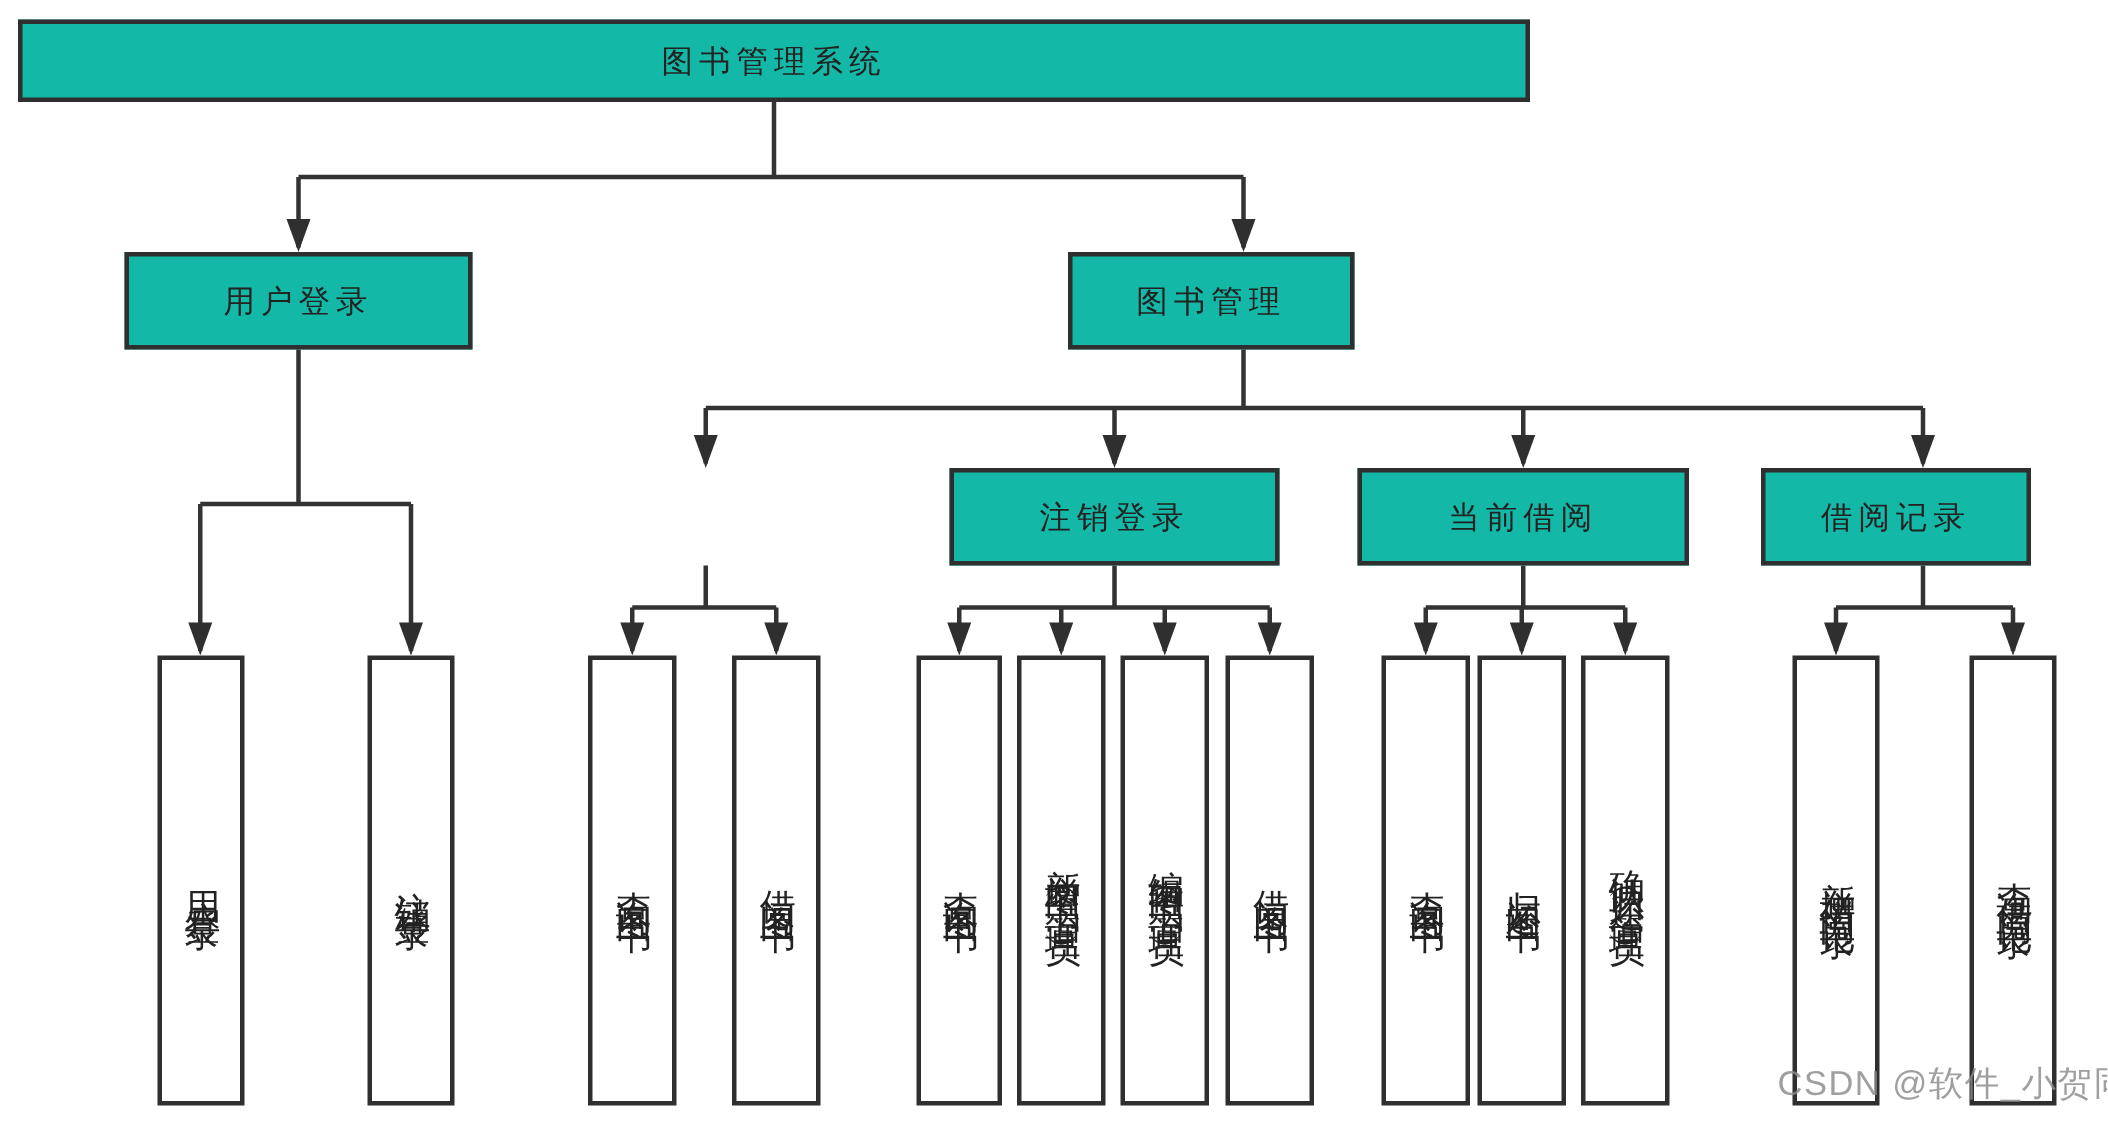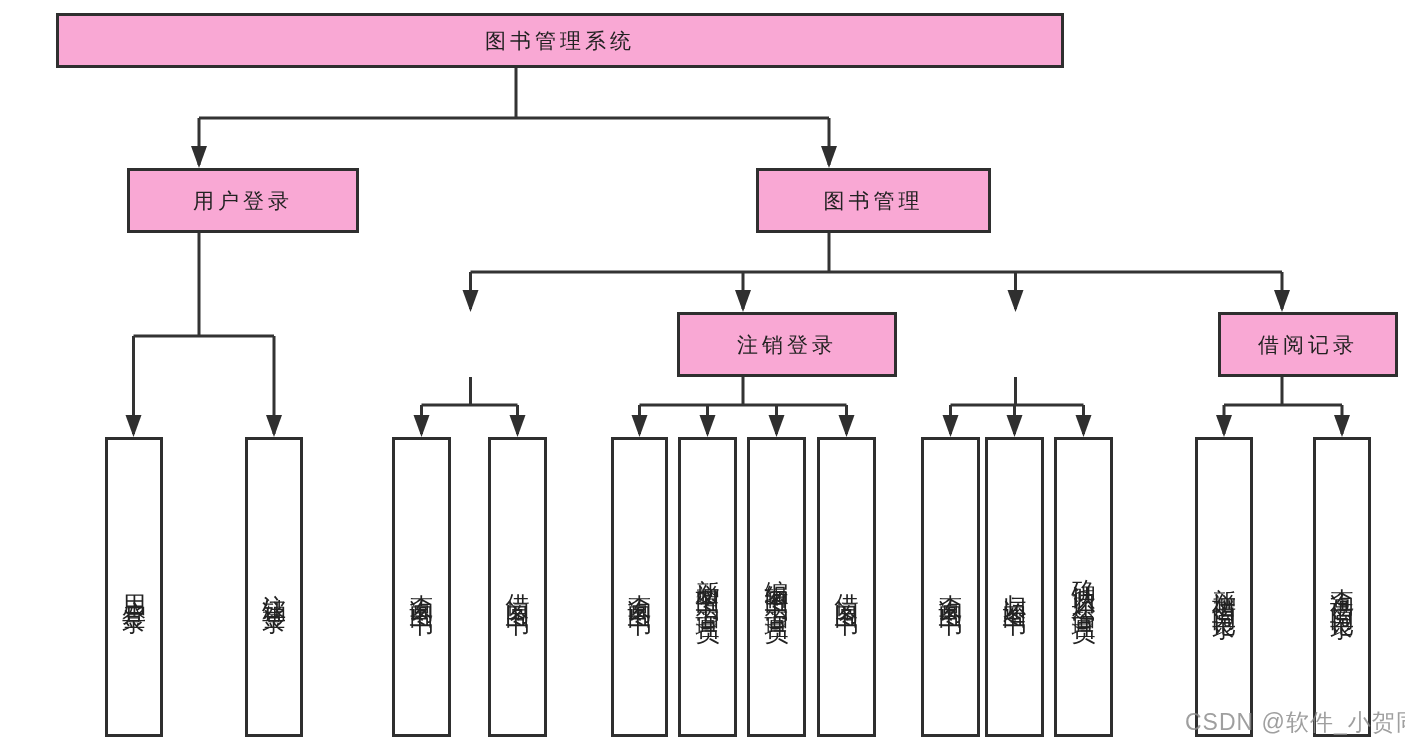--- a/index.html
+++ b/index.html
@@ -8,28 +8,27 @@
     width:1405px;height:747px;
     background:#ffffff;
     font-family:"Liberation Sans","DejaVu Sans",sans-serif;
     overflow:hidden;
   }
   #wires{position:absolute;left:0;top:0;width:1405px;height:747px;z-index:1;}
   .hbox{
     position:absolute;
     box-sizing:border-box;
     border:3px solid #2f2f2f;
-    background:#f9a8d4;
+    background:#14b8a6;
     display:flex;align-items:center;justify-content:center;
     color:#222222;
     font-size:21px;
     letter-spacing:4px;
     z-index:2;
     white-space:nowrap;
-    margin-left:44px;
   }
   .vbox{
     position:absolute;
     box-sizing:border-box;
     border:3px solid #2f2f2f;
     background:#ffffff;
     top:437px;height:300px;
     display:flex;align-items:center;justify-content:center;
     color:#222222;
     z-index:2;
@@ -97,26 +96,29 @@
     </g>
   </svg>
 
   <div class="hbox" style="left:12px;top:13px;width:1008px;height:55px;">
     <span>图书管理系统</span>
   </div>
 
   <div class="hbox" style="left:83px;top:168px;width:232px;height:65px;">
     <span>用户登录</span>
   </div>
-  <div class="hbox" style="left:712px;top:168px;width:235px;height:65px;">
+  <div class="hbox" style="left:712px;top:168px;width:191px;height:65px;">
     <span>图书管理</span>
   </div>
 
   <div class="hbox" style="left:633px;top:312px;width:220px;height:65px;">
     <span>注销登录</span>
+  </div>
+  <div class="hbox" style="left:905px;top:312px;width:221px;height:65px;">
+    <span>当前借阅</span>
   </div>
   <div class="hbox" style="left:1174px;top:312px;width:180px;height:65px;">
     <span>借阅记录</span>
   </div>
 
   <div class="vbox" style="left:105px;width:58px;">
     <span class="vtext">用户登录</span>
   </div>
   <div class="vbox" style="left:245px;width:58px;">
     <span class="vtext">注销登录</span>

